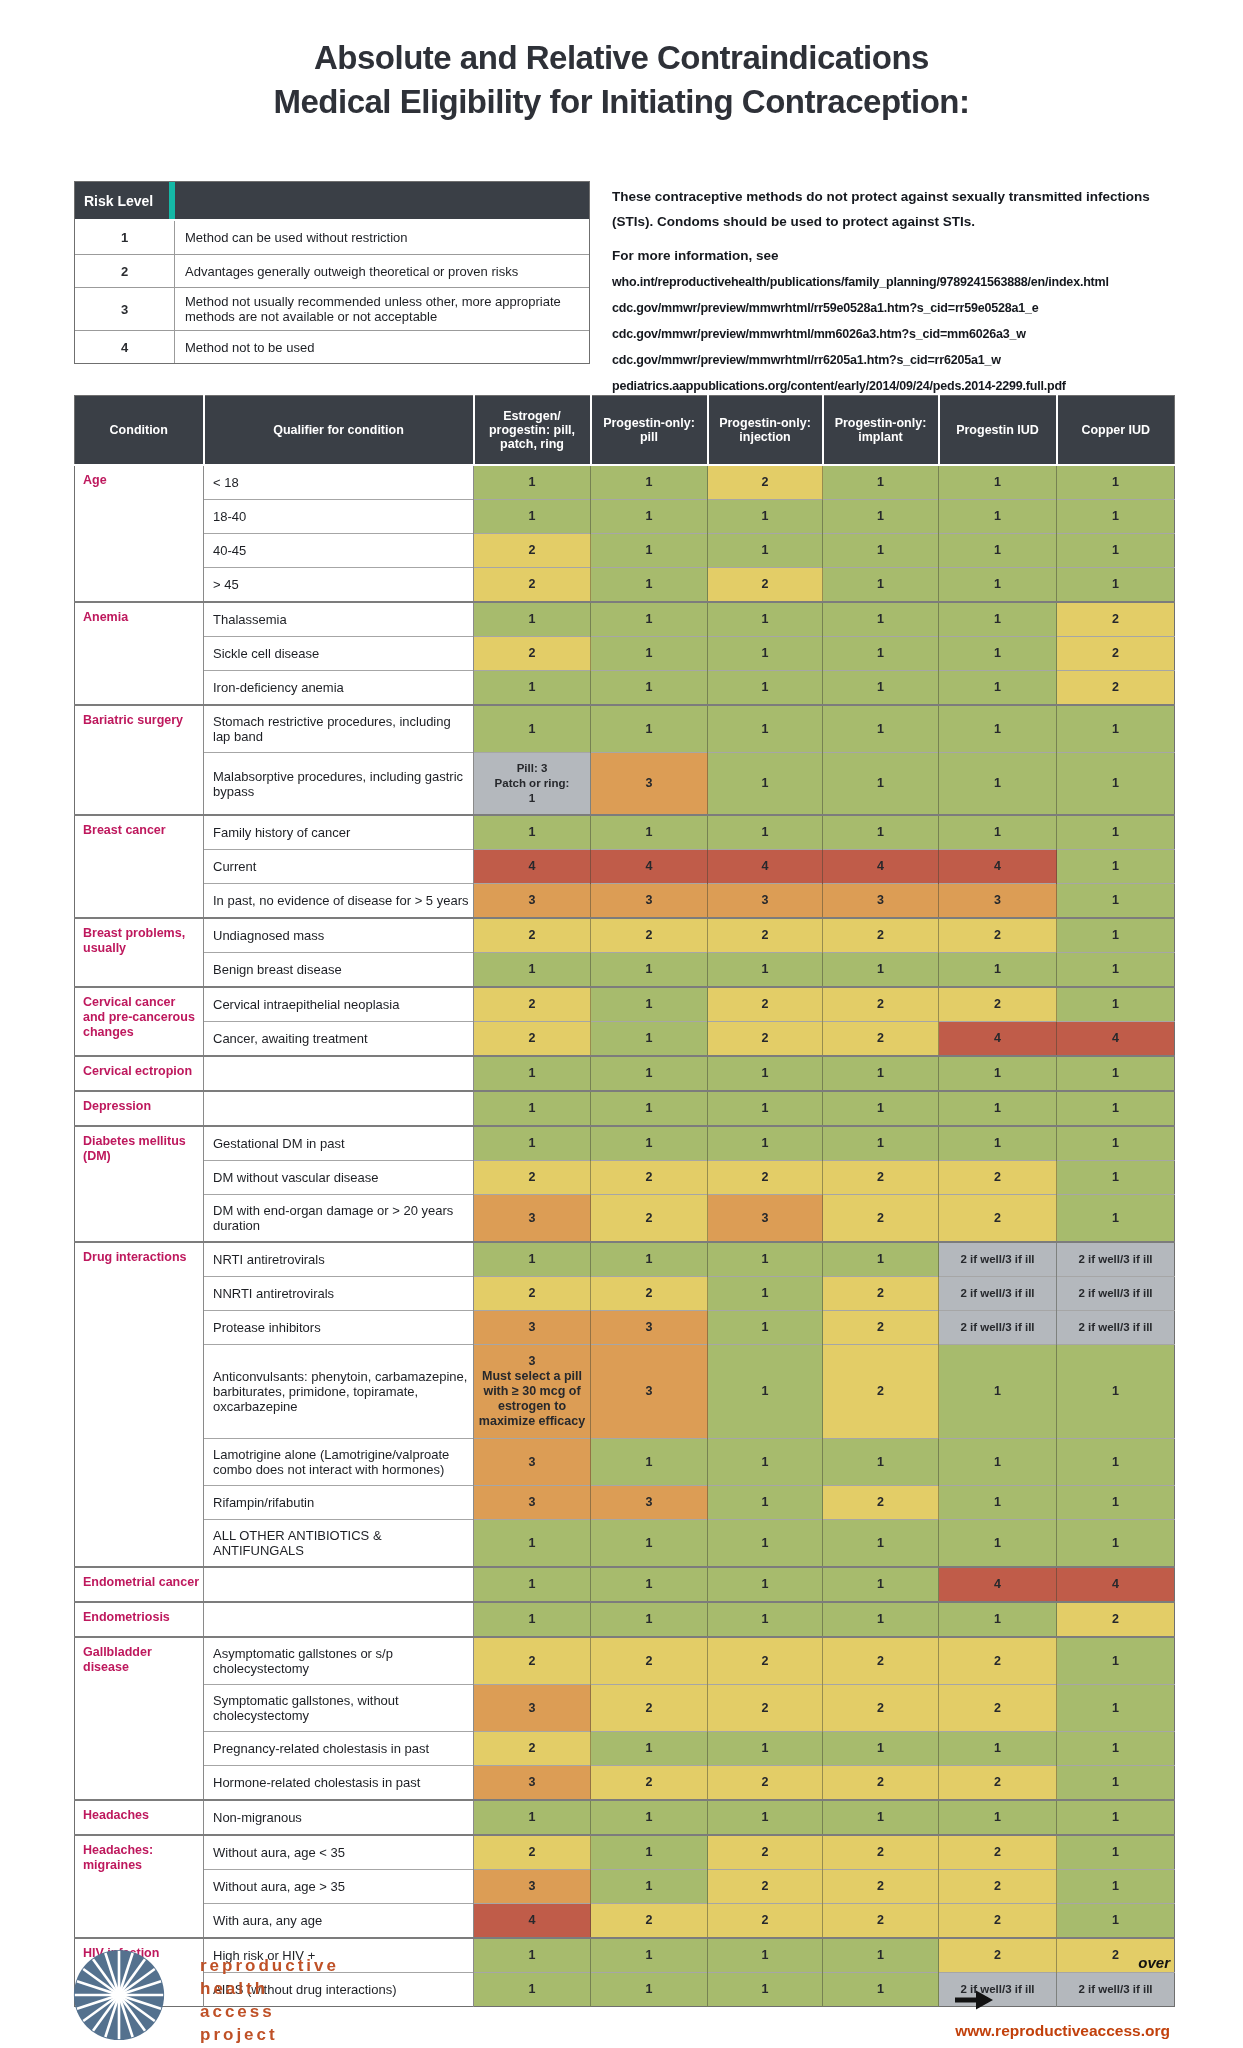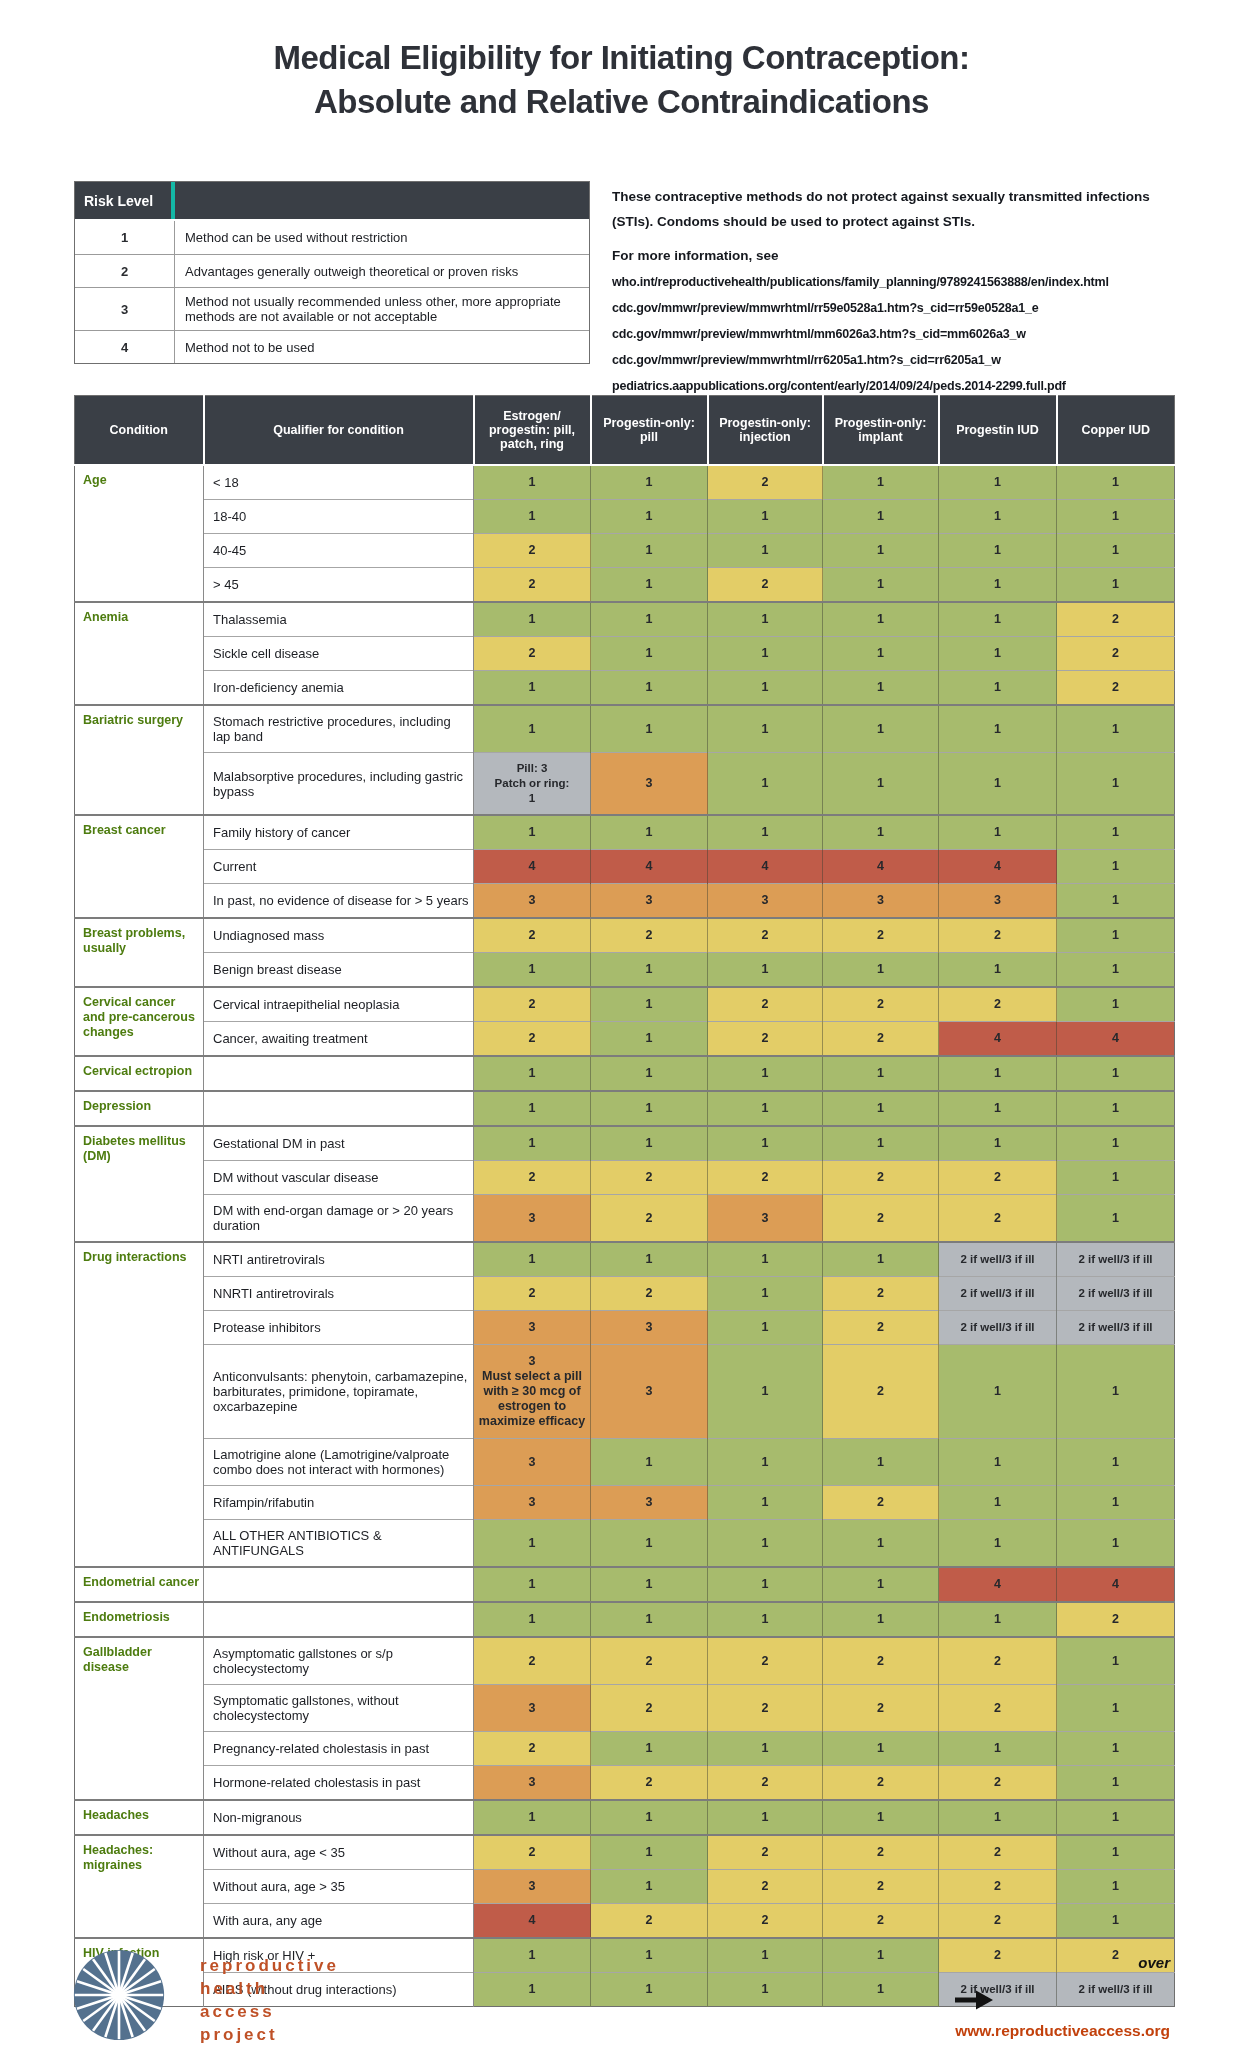--- a/index.html
+++ b/index.html
@@ -11,42 +11,42 @@
   .sheet { position:absolute; inset:0; background:#fff; }
 
   
   .title-block { position:absolute; left:0; top:36px; width:1243px; text-align:center;
     color:#2e3138; font-weight:bold; font-size:33px; line-height:44px; letter-spacing:-0.5px; }
 
   
   .legend { position:absolute; left:74px; top:181px; width:516px; border:1px solid #6f6f6f; background:#fff; }
   .legend-header { background:#3a3f46; height:39px; display:flex; align-items:center; border-bottom:2px solid #fff; }
   .legend-header-label { width:100px; color:#fff; font-weight:bold; font-size:14px; padding-left:9px;
-    border-right:4px solid #14b8a6; height:100%; display:flex; align-items:center; }
+    border-right:6px solid #14b8a6; height:100%; display:flex; align-items:center; }
   .legend-row { display:flex; border-top:1px solid #9b9b9b; min-height:33px; }
   .legend-row:first-child { border-top:none; }
   .legend-num { width:100px; display:flex; align-items:center; justify-content:center;
     font-weight:bold; font-size:13px; color:#2a2c30; border-right:1px solid #9b9b9b; }
   .legend-desc { flex:1; display:flex; align-items:center; padding:6px 10px; font-size:13px; color:#1d1f24; background:#fff; }
 
   
   .info { position:absolute; left:612px; top:184px; width:582px; font-weight:bold; color:#15181e; }
   .info-note { font-size:13.5px; line-height:25px; }
   .info-more { font-size:13.5px; margin-top:14px; margin-bottom:6px; }
   .info-link { font-size:12.5px; line-height:26px; letter-spacing:-0.2px; white-space:nowrap; }
 
   
   .mec-wrap { position:absolute; left:74px; top:395px; }
   table.mec { border-collapse:collapse; table-layout:fixed; width:1100px; border:1px solid #6f6f6f; background:#fff; }
   .mec th { background:#3a3f46; color:#fff; font-size:12.5px; font-weight:bold; text-align:center;
     vertical-align:middle; padding:13px 5px; border-right:2px solid #fff; border-bottom:2px solid #fff; }
   .mec th:last-child { border-right:none; }
   .mec td { border-top:1px solid #a6a6a6; font-size:12.5px; }
   .mec tr.group-start td { border-top:2px solid #7c7c7c; }
-  .mec td.cond { font-weight:bold; color:#4d7c0f; background:#fff; vertical-align:top;
+  .mec td.cond { font-weight:bold; color:#be185d; background:#fff; vertical-align:top;
     padding:7px 4px 5px 8px; border-right:1px solid #8a8a8a; line-height:15px; }
   .mec td.qual { background:#fff; color:#1d1f24; padding:8px 4px 8px 9px; border-right:1px solid #8a8a8a;
     line-height:15px; font-size:13px; }
   .mec td.val { text-align:center; vertical-align:middle; padding:9px 3px; color:#26282c; font-weight:bold;
     border-left:1px solid rgba(60,62,48,0.45); white-space:pre-line; line-height:15px; }
   .mec td.r1 { background:#a7bb6d; }
   .mec td.r2 { background:#e3cd67; }
   .mec td.r3 { background:#dc9d55; }
   .mec td.r4 { background:#c05c49; }
   .mec td.rs { background:#b4b8bd; font-size:11.5px; padding:8px 18px; }
@@ -60,22 +60,22 @@
   .over-row { display:flex; justify-content:flex-end; gap:19px;flex-direction:column; }
   .over-label { font-style:italic; font-weight:bold; font-size:15px; color:#111; }
   .website { margin-top:12px; font-weight:bold; font-size:15.5px; color:#c2410c; }
 </style>
 </head>
 <body>
 
 <div class="sheet">
 
   <div class="title-block">
+    <div>Absolute and Relative Contraindications</div>
     <div>Medical Eligibility for Initiating Contraception:</div>
-    <div>Absolute and Relative Contraindications</div>
   </div>
 
   <div class="legend">
     <div class="legend-header">
       <div class="legend-header-label">Risk Level</div>
     </div>
     <div>
         <div class="legend-row">
           <div class="legend-num r1">1</div>
           <div class="legend-desc">Method can be used without restriction</div>

